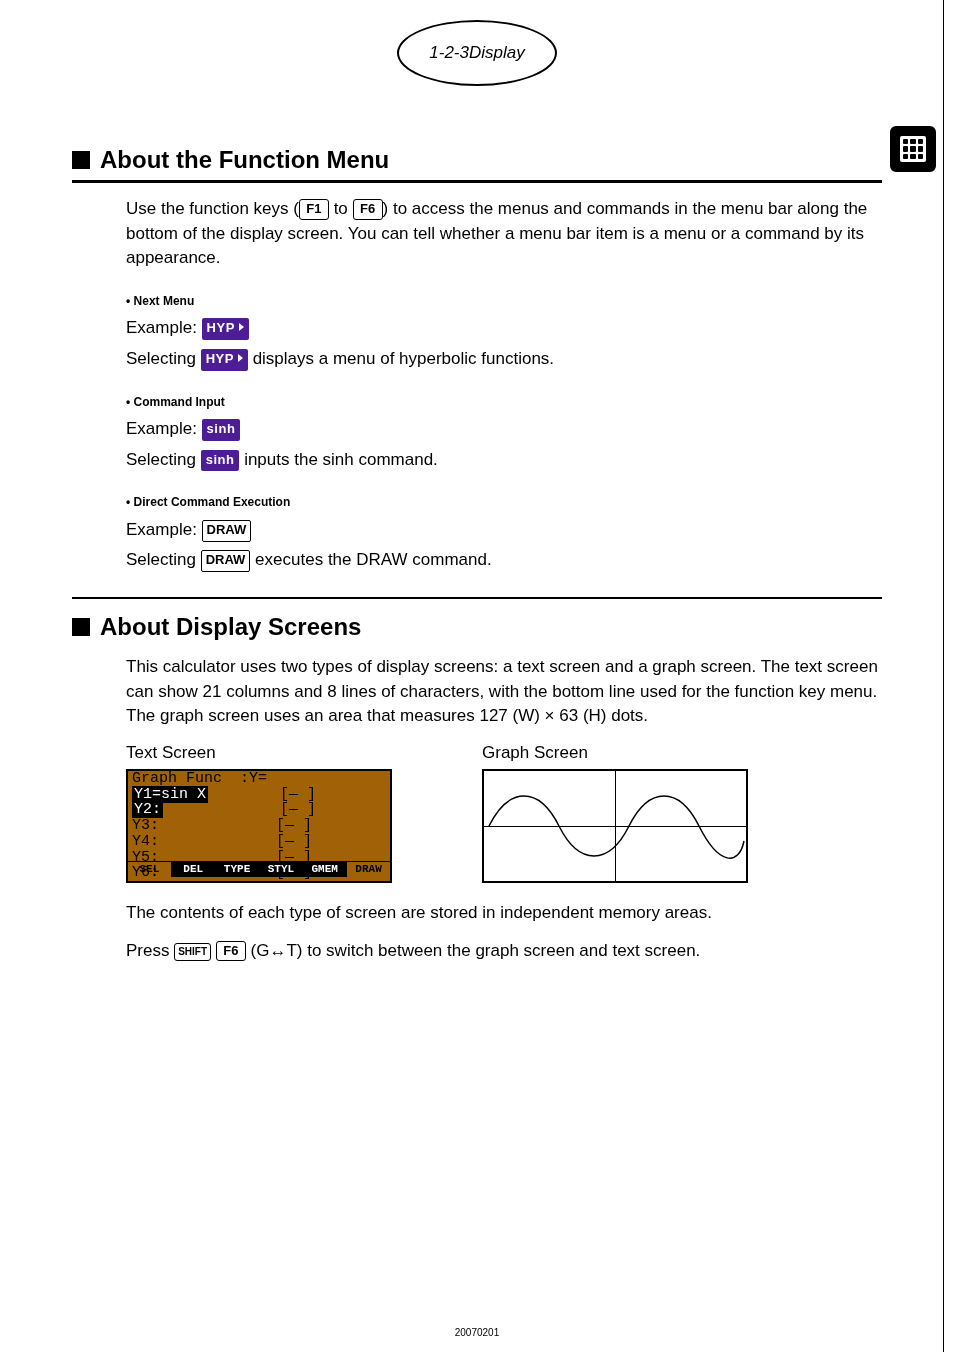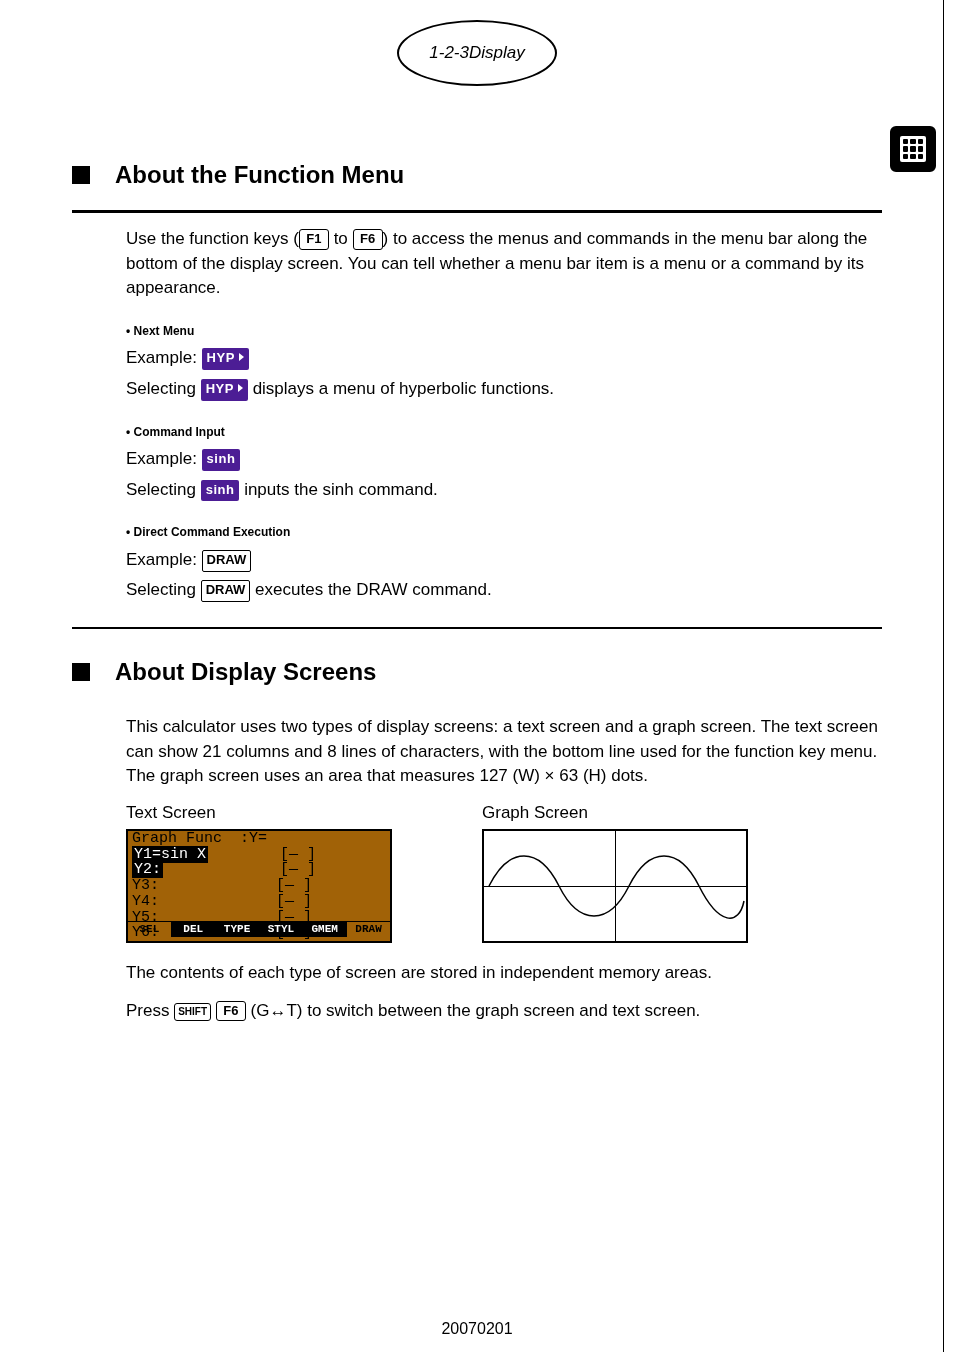--- a/index.html
+++ b/index.html
@@ -9,21 +9,21 @@
 .pagenum-oval .word{font-style:italic;font-size:17px}
 .right-rail{position:absolute;right:0;top:0;width:10px;height:1352px;border-left:1px solid #000}
 .right-icon{position:absolute;right:18px;top:126px;width:42px;height:42px;border:2px solid #000;border-radius:6px;background:#000;display:flex;align-items:center;justify-content:center}
 .right-icon-inner{width:26px;height:26px;background:#fff;border-radius:2px;display:grid;grid-template-columns:repeat(3,1fr);grid-template-rows:repeat(3,1fr);gap:2px;padding:3px;box-sizing:border-box}
 .right-icon-inner span{background:#000;border-radius:1px}
 .content{position:absolute;left:72px;top:146px;width:810px}
 .rule{height:3px;background:#000;margin:6px 0 10px 0}
 .rule-thin{height:2px;background:#000;margin:24px 0 14px 0}
 .section-head{display:flex;align-items:center;gap:10px}
 .sqbullet{width:18px;height:18px;background:#000}
-.section-head h2{font-size:24px;font-weight:700;margin:15px}
+.section-head h2{font-size:24px;font-weight:700;margin:0}
 .body{margin-left:54px;margin-top:14px;font-size:17px;line-height:1.45}
 .key{display:inline-block;border:1.5px solid #000;border-radius:3px;padding:0 5px;font-size:13px;font-weight:700;vertical-align:1px;min-width:18px;text-align:center;background:#fff}
 .key.small{font-size:10px;padding:1px 3px}
 .blk{display:inline-block;background:#4c1d95;color:#fff;padding:1px 5px 2px 5px;font-size:13px;font-weight:700;border-radius:2px;vertical-align:1px;letter-spacing:.5px}
 .blk.tri::after{content:"";display:inline-block;margin-left:4px;border-left:5px solid #fff;border-top:4px solid transparent;border-bottom:4px solid transparent;vertical-align:1px}
 .outline-btn{display:inline-block;border:1.5px solid #000;border-radius:2px;padding:0 4px 1px 4px;font-size:13px;font-weight:700;vertical-align:1px;background:#fff}
 .sub{margin-top:22px}
 .sub-head{font-weight:700;font-size:12px}
 .sub .line{margin-top:6px}
 .screens{display:flex;gap:90px;margin-top:14px;margin-left:54px}
@@ -32,21 +32,21 @@
 .lcd{border:2px solid #000;width:266px;height:114px;box-sizing:border-box;position:relative;font-family:"Courier New",monospace;font-size:15px;line-height:1.05;overflow:hidden;background:#a16207}
 .lcd .row{white-space:pre;padding:0 4px}
 .lcd .row .sel{background:#000;color:#fff;padding:0 2px}
 .lcd .fkeys{position:absolute;bottom:4px;left:0;right:0;display:flex;height:16px}
 .lcd .fkeys .fk{flex:1;border-top:1.5px solid #000;border-right:1px solid #000;font-size:11px;font-weight:700;text-align:center;line-height:14px}
 .lcd .fkeys .fk.inv{background:#000;color:#fff}
 .lcd .fkeys .fk:last-child{border-right:none}
 .graph-lcd{border:2px solid #000;width:266px;height:114px;box-sizing:border-box;position:relative;background:#fff}
 .axis-h{position:absolute;left:0;right:0;top:50%;height:1px;background:#000}
 .axis-v{position:absolute;top:0;bottom:0;left:50%;width:1px;background:#000}
-.footnote{position:absolute;left:50%;bottom:14px;transform:translateX(-50%);font-size:16px;color:#000}
+.footnote{position:absolute;left:50%;bottom:14px;transform:translateX(-50%);font-size:10px;color:#000}
 svg.sine{position:absolute;left:0;top:0}
 </style>
 </head>
 <body>
 
 <div class="page">
   <div class="right-rail"></div>
   <div class="pagenum-oval">
     <div class="num">1-2-3</div>
     <div class="word">Display</div>

